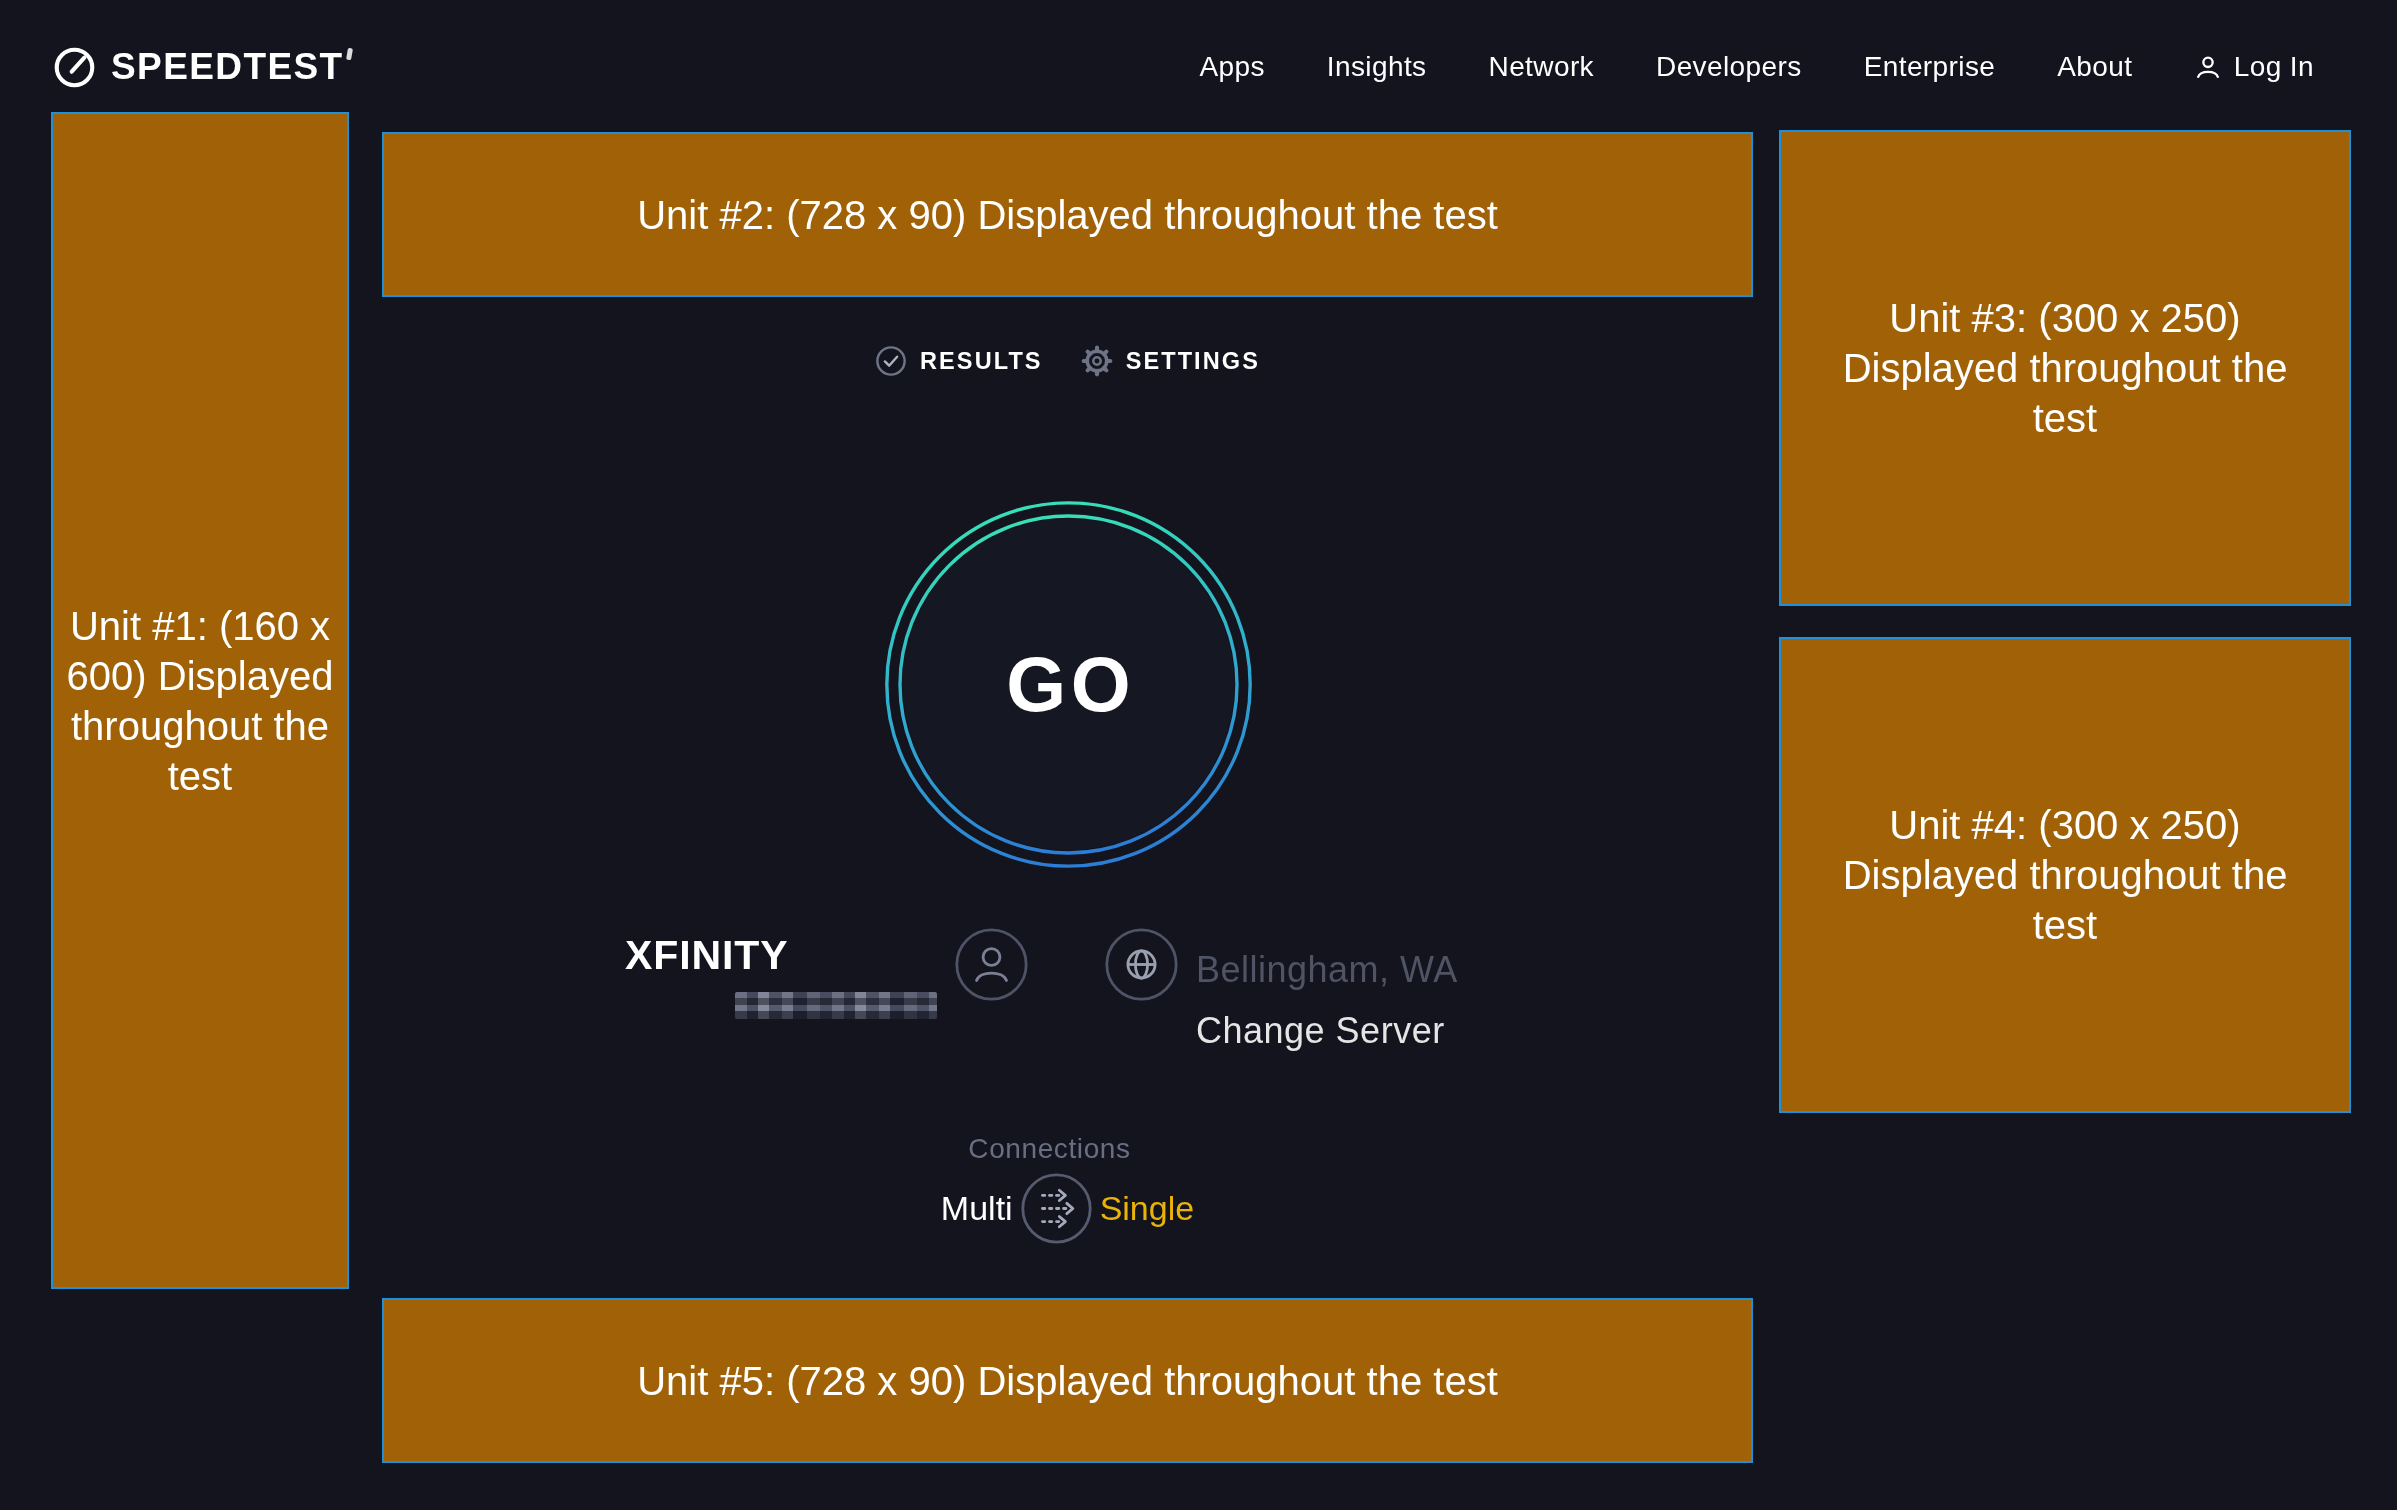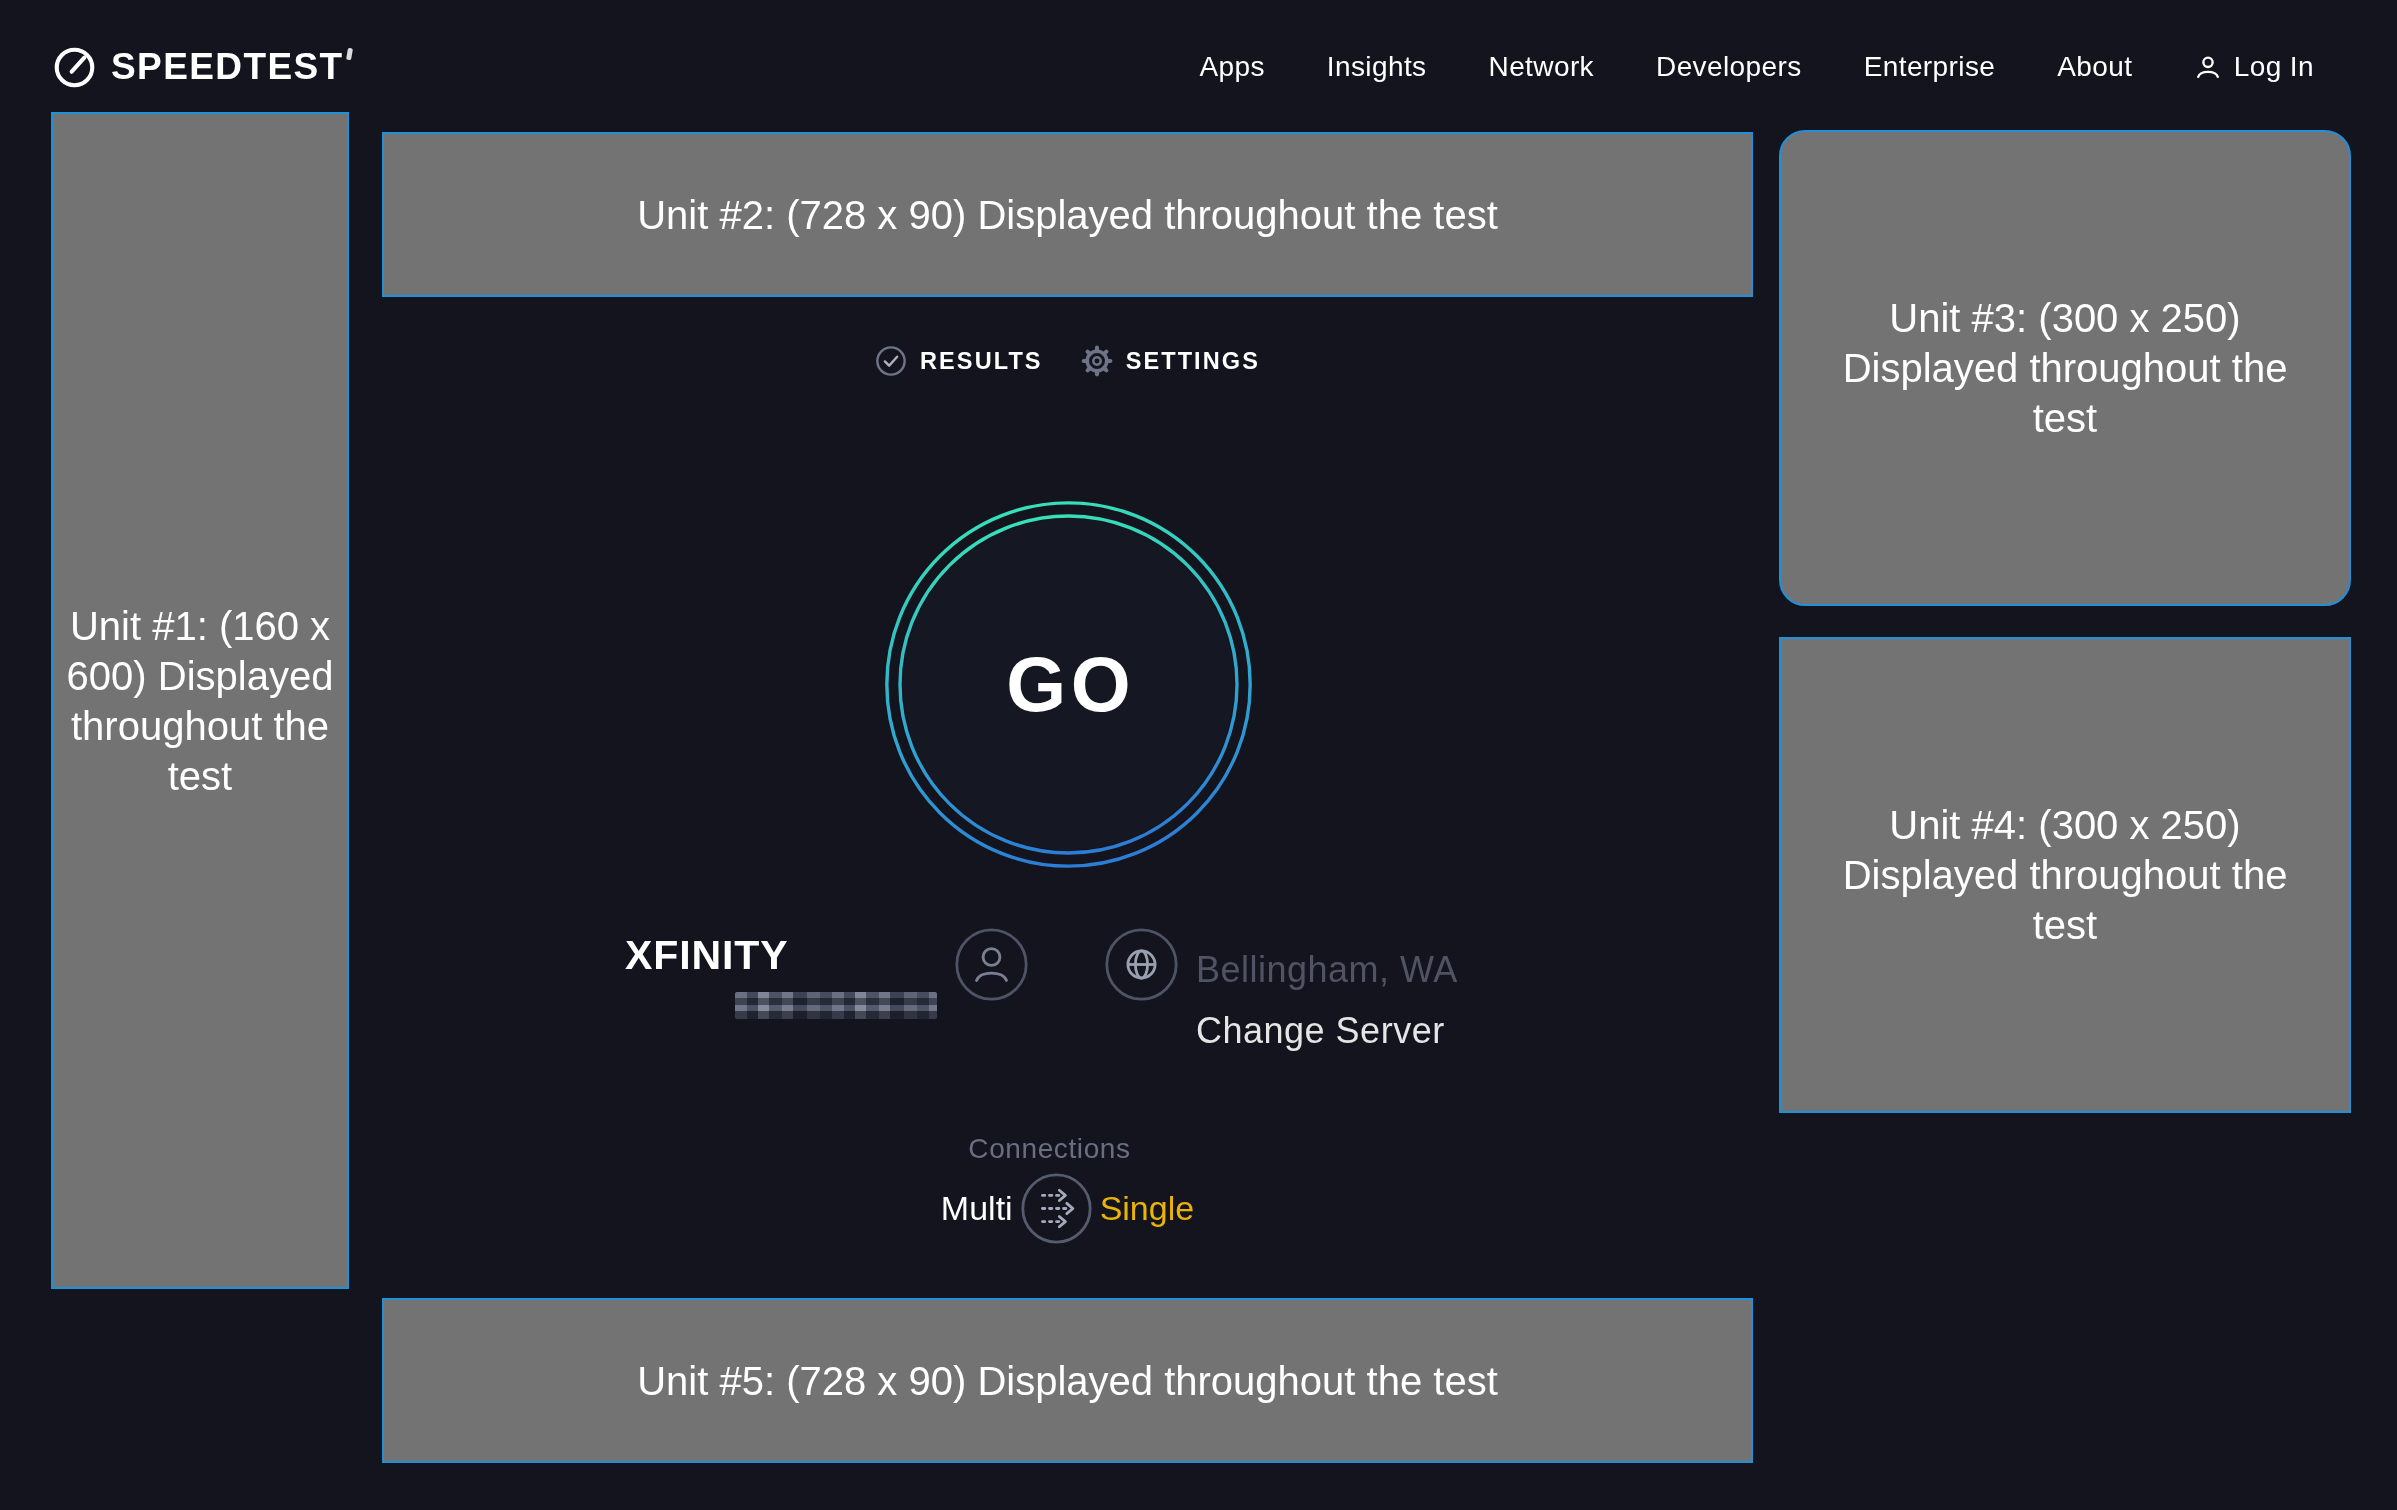--- a/index.html
+++ b/index.html
@@ -15,27 +15,27 @@
   .header{position:absolute;top:0;left:0;width:2397px;height:134px;
     display:flex;align-items:center;padding:0 83px 0 53px;box-sizing:border-box;}
   .logo{display:flex;align-items:center;gap:15px;}
   .logo-text{font-size:37px;font-weight:700;letter-spacing:1.4px;display:flex;align-items:flex-start;}
   .logo-tm{width:4.7px;height:12.2px;background:#fff;border-radius:1.9px;margin:1.9px 0 0 3.8px;transform:rotate(10deg);opacity:.85;}
   .nav{margin-left:auto;display:flex;align-items:center;gap:62px;font-size:28px;font-weight:400;letter-spacing:0.4px;}
   .nav-item{color:#fff;}
   .login{display:flex;align-items:center;gap:11.3px;}
 
   
-  .ad{position:absolute;background:#737373;border:2.8px solid #2090d8;box-sizing:border-box;
+  .ad{position:absolute;background:#a16207;border:2.8px solid #2090d8;box-sizing:border-box;
     display:flex;align-items:center;justify-content:center;text-align:center;}
   .ad-text{font-size:40px;line-height:1.25;color:#fff;}
   #ad-unit-1{left:51px;top:112px;width:298px;height:1177px;}
   #ad-unit-1 .ad-text{width:282px;}
   #ad-unit-2{left:382px;top:132px;width:1371px;height:165px;}
-  #ad-unit-3{left:1779px;top:130px;width:572px;height:476px;border-radius:26px;}
+  #ad-unit-3{left:1779px;top:130px;width:572px;height:476px;}
   #ad-unit-3 .ad-text{width:499px;}
   #ad-unit-4{left:1779px;top:637px;width:572px;height:476px;}
   #ad-unit-4 .ad-text{width:499px;}
   #ad-unit-5{left:382px;top:1298px;width:1371px;height:165px;}
 
   
   .tabs{position:absolute;left:382px;width:1371px;top:345px;
     display:flex;justify-content:center;align-items:center;gap:38px;}
   .tab{display:flex;align-items:center;gap:13px;
     font-size:23.5px;font-weight:700;letter-spacing:2.1px;color:#fff;}

